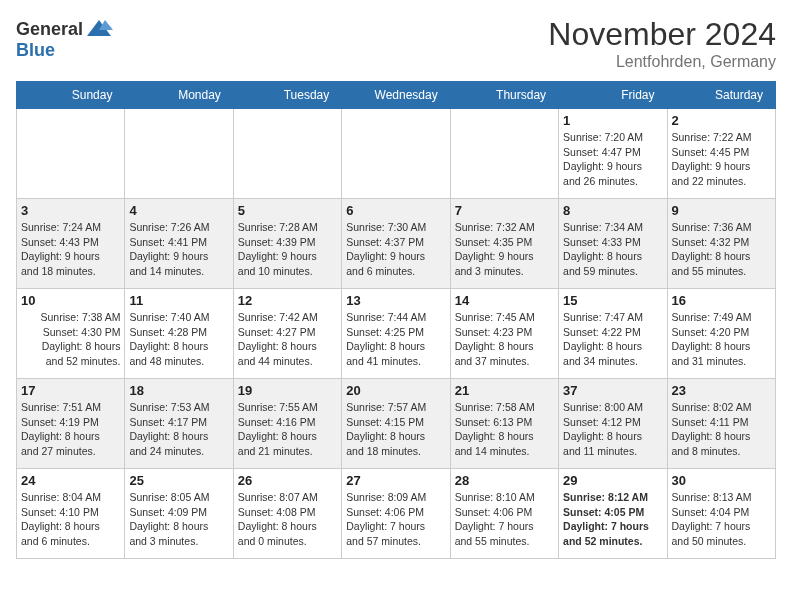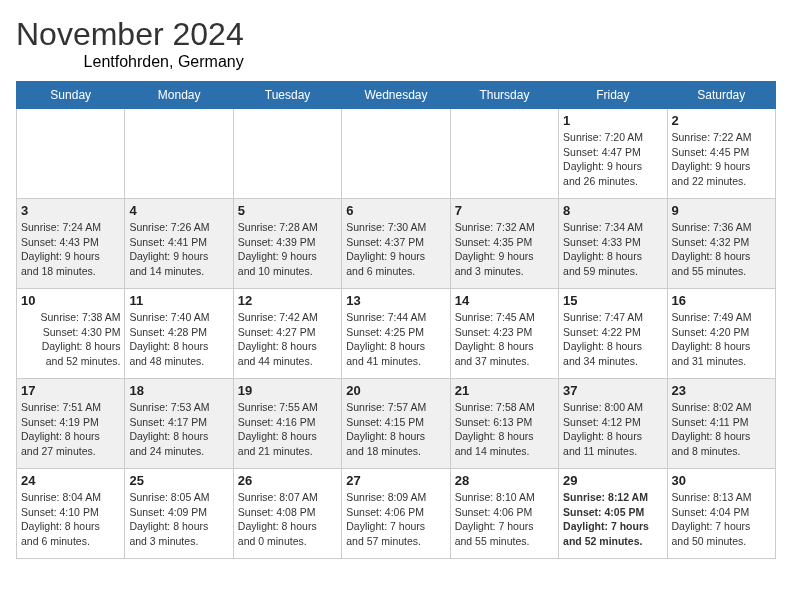--- a/index.html
+++ b/index.html
@@ -34,32 +34,32 @@
       vertical-align: middle;
     }
     .title-block { text-align: right; }
     .month-title {
       font-size: 32px;
       font-weight: normal;
       color: #333;
     }
     .location {
       font-size: 16px;
-      color: #000000;
+      color: #737373;
     }
     .calendar {
       width: 100%;
       border-collapse: collapse;
       font-size: 11px;
     }
     .calendar th {
       background-color: #2c6fad;
       color: #fff;
-      padding: 6px 4px;
-      text-align: center;
+      padding: 6px 12px;
+      text-align: right;
       font-weight: normal;
       font-size: 12px;
       border: 1px solid #2c6fad;
     }
     .calendar td {
       border: 1px solid #ccc;
       vertical-align: top;
       padding: 4px;
       width: calc(100% / 7);
       min-height: 80px;
@@ -83,20 +83,33 @@
       background-color: #f0f0f0;
     }
     .row-white td {
       background-color: #fff;
     }
   </style>
 </head>
 <body>
 
 <div class="header">
+  <div class="logo">
+    <div>
+      <div style="display:flex;align-items:center;">
+        <span class="logo-text">
+          <span class="logo-general">General</span><svg class="logo-icon" viewBox="0 0 28 28" xmlns="http://www.w3.org/2000/svg">
+              <polygon points="14,4 26,20 2,20" fill="#2c6fad"></polygon>
+              <polygon points="20,4 28,14 14,14" fill="#5b9bd5"></polygon>
+            </svg>
+        </span>
+      </div>
+      <div style="font-size:18px;font-weight:bold;color:#2c6fad;margin-top:-4px;">Blue</div>
+    </div>
+  </div>
   <div class="title-block">
     <div class="month-title">November 2024</div>
     <div class="location">Lentfohrden, Germany</div>
   </div>
 </div>
 
 <table class="calendar">
   <thead>
     <tr>
     <th>Sunday</th>

